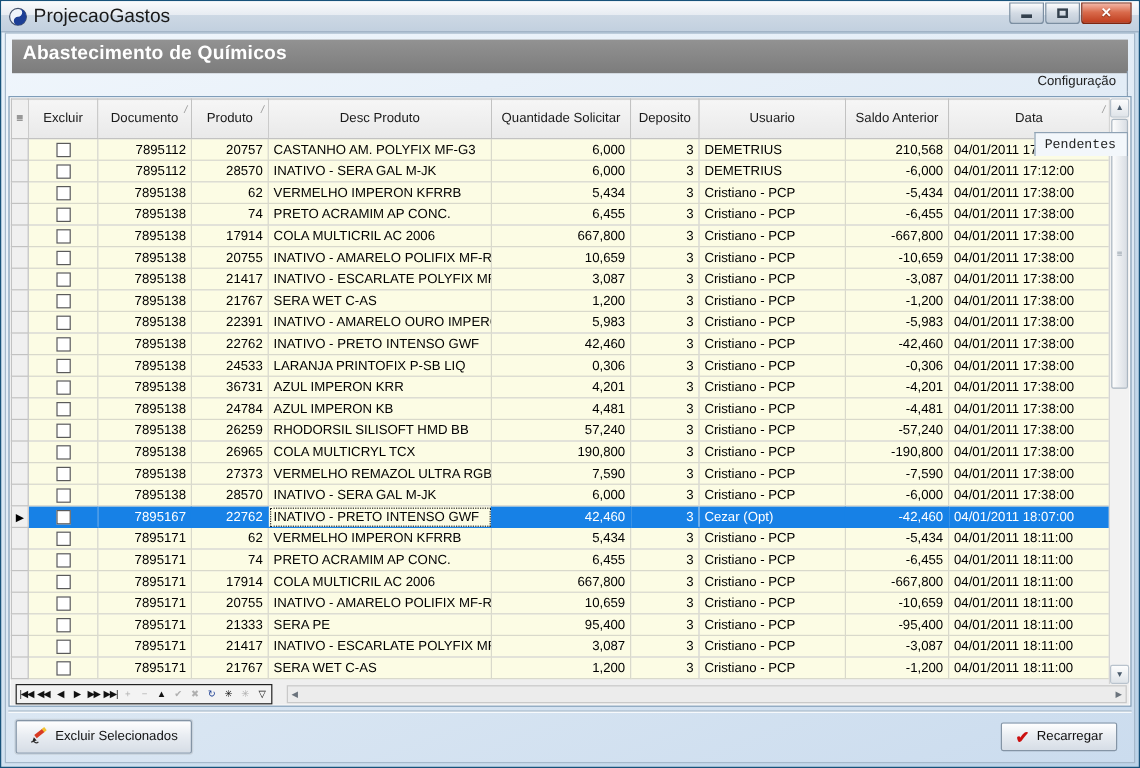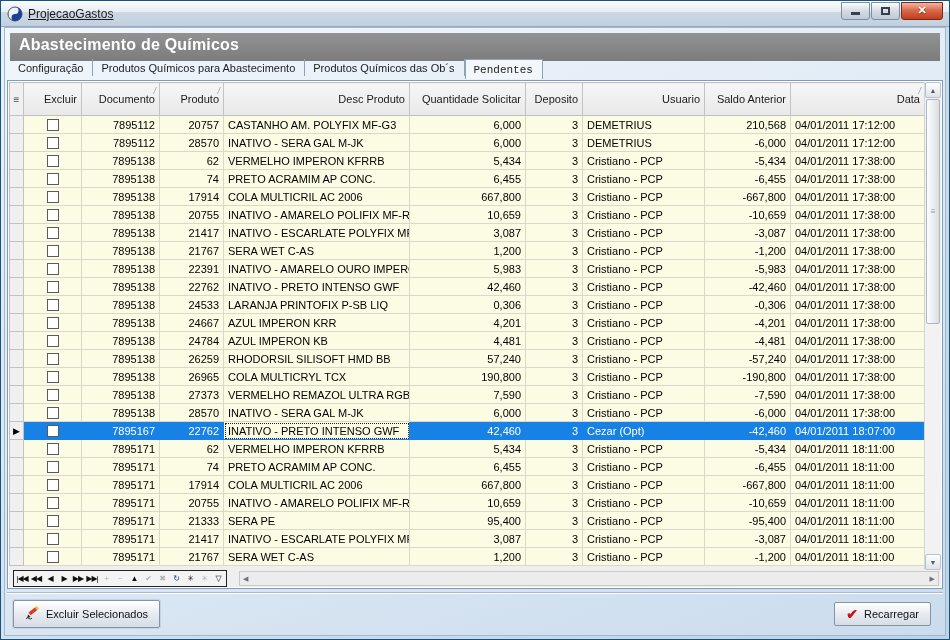--- a/index.html
+++ b/index.html
@@ -6,48 +6,48 @@
   body { font-family:"Liberation Sans", sans-serif; background:#9db8cf; width:950px; height:640px; overflow:hidden; }
 
   .window { position:relative; width:950px; height:640px; border:1px solid #17527a;
             background:linear-gradient(135deg,#eaf3fb 0%,#cfe0ef 45%,#bcd3e8 100%); }
 
   
   .titlebar { position:absolute; top:0; left:0; right:0; height:26px; display:flex; align-items:center;
               padding:0 6px; background:linear-gradient(#fafbfc 0%, #e7ecf2 45%, #cdd8e4 46%, #c2d0df 100%);
               border-bottom:1px solid #96a9bc; }
   .app-icon { width:16px; height:16px; margin-right:5px; display:inline-block; }
-  .title { font-size:12px; color:#1a1a1a; flex:1;text-decoration:underline; }
+  .title { font-size:16px; color:#1a1a1a; flex:1; }
   .winbtns { display:flex; gap:1px; align-items:flex-start; margin-top:-6px; }
   .win-btn { width:29px; height:18px; border:1px solid #7b8ea1; border-radius:0 0 3px 3px;
              background:linear-gradient(#fdfdfd,#d3dbe4 50%,#bfcad6); display:flex; align-items:center;
              justify-content:center; cursor:default; }
   .glyph-min { width:9px; height:3px; background:#33404d; margin-top:6px; }
   .glyph-max { width:9px; height:8px; border:2px solid #33404d; background:transparent; }
   .win-btn.close { width:42px; background:linear-gradient(#f2b5a5,#d96b4c 45%,#bf3c1d); border-color:#7e2610;
                    color:#fff; font-size:11px; font-weight:bold; text-shadow:0 1px 1px #7e2610; }
 
   
   .form { position:absolute; top:26px; left:3px; right:3px; bottom:3px;
           background:linear-gradient(160deg,#f0f6fc 0%,#dbe7f3 60%,#cbdcee 100%); border:1px solid #a5b8ca; }
   .form-header { position:absolute; left:5px; right:5px; top:5px; height:28px; padding:0 9px;
                  background:linear-gradient(#929292,#7c7c7c); color:#fff; font-size:16px; font-weight:bold;
                  line-height:23px; letter-spacing:.2px; }
-  .tab-strip { position:absolute; left:5px; right:5px; top:31px; height:20px; display:flex; align-items:flex-start; }
+  .tab-strip { position:absolute; left:5px; right:5px; top:31px; height:20px; display:flex; align-items:flex-end;flex-direction:column; }
   .tab { font-size:11px; color:#222; padding:3px 9px 3px 8px; border-right:1px solid #8fa2b4; height:17px;
          line-height:12px; white-space:nowrap; cursor:default; }
   .tab.active { background:#f3f7fb; border:1px solid #8fa2b4; border-bottom:none; height:20px;
                 padding-top:4px; position:relative; z-index:2;font-family:Liberation Mono, monospace; }
 
   
   .grid-panel { position:absolute; left:2px; right:2px; top:52px; bottom:46px; background:#efefef;
                 border:1px solid #7f9db9; box-shadow:inset 0 0 0 1px #fff; overflow:hidden; }
   table { border-collapse:collapse; table-layout:fixed; width:916px; font-size:11px; margin:1px 0 0 1px; }
   th { background:linear-gradient(#f6f6f6,#e9e9e9); border:1px solid #c2c2c2; height:19px; font-weight:normal;
-       text-align:right; padding:10px 4px; color:#1a1a1a; position:relative; white-space:nowrap; overflow:hidden; }
+       text-align:center; padding:10px 4px; color:#1a1a1a; position:relative; white-space:nowrap; overflow:hidden; }
   td { border:1px solid #d9d9cb; height:18px; padding:0 4px; background:#fcfce4; white-space:nowrap;
        overflow:hidden; color:#000; }
   td.ind, th.ind { background:#f0f0f0; border-color:#c2c2c2; padding:0; text-align:center; font-size:8px; }
   .num { text-align:right; }
   tr.selected td { background:#1781e6; color:#fff; border-color:#1781e6; }
   tr.selected td.ind { background:#f0f0f0; color:#000; border-color:#c2c2c2; font-size:9px; }
   tr.selected td.focused { background:#fcfce4; color:#000; outline:1px dotted #222; outline-offset:-2px; }
   .cb { display:inline-block; width:12px; height:12px; background:#fff; border:1px solid #5a5a5a;
         vertical-align:middle; }
   td.excluir { text-align:center; }
@@ -282,21 +282,21 @@
               <td class="num">0,306</td>
               <td class="num">3</td>
               <td>Cristiano - PCP</td>
               <td class="num">-0,306</td>
               <td>04/01/2011 17:38:00</td>
             </tr>
             <tr>
               <td class="ind"></td>
               <td class="excluir"><span class="cb"></span></td>
               <td class="num">7895138</td>
-              <td class="num">24667</td>
+              <td class="num">36731</td>
               <td>AZUL IMPERON KRR</td>
               <td class="num">4,201</td>
               <td class="num">3</td>
               <td>Cristiano - PCP</td>
               <td class="num">-4,201</td>
               <td>04/01/2011 17:38:00</td>
             </tr>
             <tr>
               <td class="ind"></td>
               <td class="excluir"><span class="cb"></span></td>

